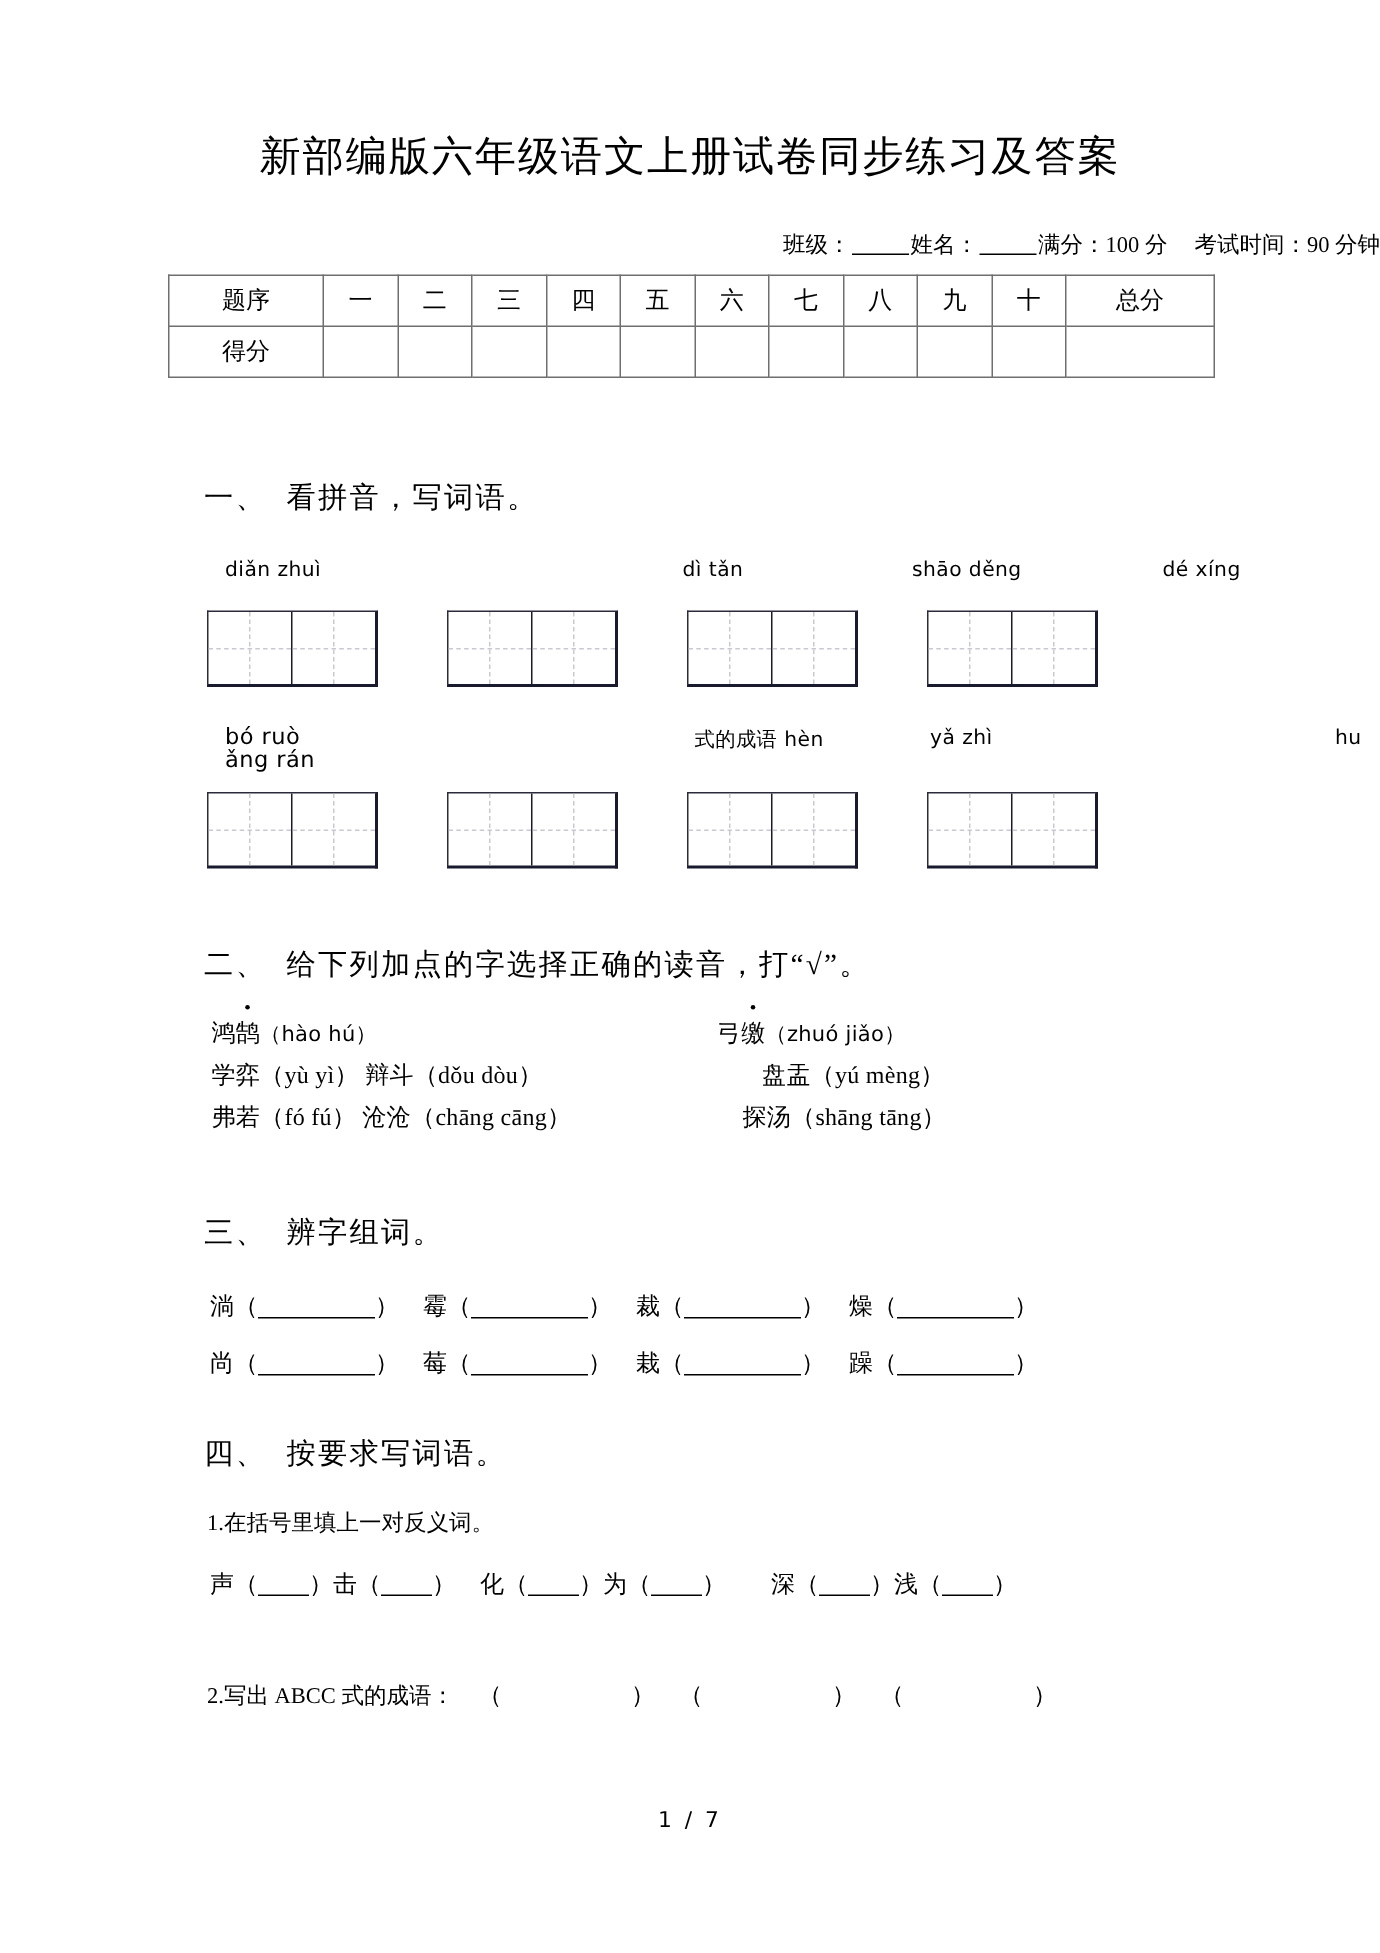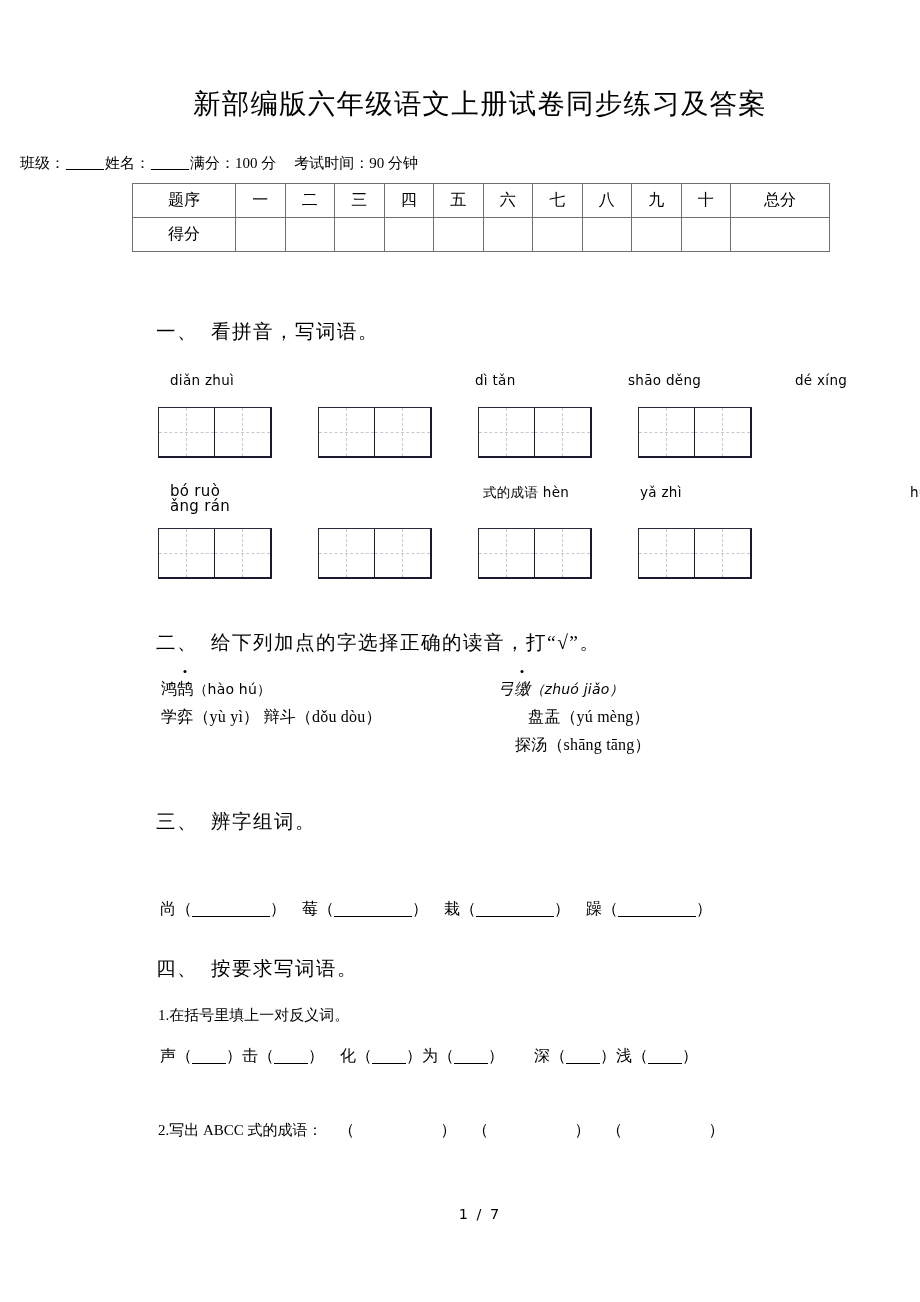--- a/index.html
+++ b/index.html
@@ -14,21 +14,20 @@
     position: relative;
     font-family: "Liberation Serif", "DejaVu Serif", serif;
     color: #000000;
     overflow: hidden;
   }
 
   .page {
     position: relative;
     width: 884px;
     height: 1302px;
-    margin-left: 20px;
   }
 
   
   .doc-title {
     position: absolute;
     left: 0;
     top: 86px;
     width: 920px;
     text-align: center;
     font-size: 27.5px;
@@ -36,21 +35,21 @@
     font-family: "Liberation Serif", "DejaVu Serif", serif;
     white-space: nowrap;
   }
 
   
   .info-line {
     position: absolute;
     left: 0;
     top: 154px;
     width: 920px;
-    text-align: left;
+    text-align: right;
     font-size: 15px;
     white-space: nowrap;
   }
   .info-line .u-blank {
     display: inline-block;
     width: 38px;
     border-bottom: 1.5px solid #000;
     vertical-align: -2px;
     margin: 0 1px;
   }
@@ -313,33 +312,37 @@
     <div class="cell"></div>
   </div>
 
   <div class="sec-head" style="left:136px; top:629px;">
     <span class="idx">二、</span><span>给下列加点的字选择正确的读音，打“√”。</span>
   </div>
 
   <div class="rd" style="left:141px; top:679px;">
     <span>鸿</span><span class="dotchar">鹄</span><span class="py">（hào hú）</span>
   </div>
-  <div class="rd" style="left:478px; top:679px;font-style:italic;">
+  <div class="rd" style="left:478px; top:679px;">
     <span>弓</span><span class="dotchar">缴</span><span class="py">（zhuó jiǎo）</span>
   </div>
 
   <div class="rd" style="left:141px; top:707px;">学弈（yù yì）  辩斗（dǒu dòu）</div>
   <div class="rd" style="left:508px; top:707px;">盘盂（yú mèng）</div>
 
+  <div class="rd" style="left:141px; top:735px;">弗若（fó fú）  沧沧（chāng cāng）</div>
   <div class="rd" style="left:495px; top:735px;">探汤（shāng tāng）</div>
 
   <div class="sec-head" style="left:136px; top:808px;">
     <span class="idx">三、</span><span>辨字组词。</span>
   </div>
 
+  <div class="fill-row" style="left:140px; top:861px;">
+    <span>淌</span>（<span class="blank-long"></span>）<span class="sp-sm"></span><span>霉</span>（<span class="blank-long"></span>）<span class="sp-sm"></span><span>裁</span>（<span class="blank-long"></span>）<span class="sp-sm"></span><span>燥</span>（<span class="blank-long"></span>）
+  </div>
 
   <div class="fill-row" style="left:140px; top:899px;">
     <span>尚</span>（<span class="blank-long"></span>）<span class="sp-sm"></span><span>莓</span>（<span class="blank-long"></span>）<span class="sp-sm"></span><span>栽</span>（<span class="blank-long"></span>）<span class="sp-sm"></span><span>躁</span>（<span class="blank-long"></span>）
   </div>
 
   <div class="sec-head" style="left:136px; top:955px;">
     <span class="idx">四、</span><span>按要求写词语。</span>
   </div>
 
   <div class="sub-q" style="left:138px; top:1006px;">1.在括号里填上一对反义词。</div>

